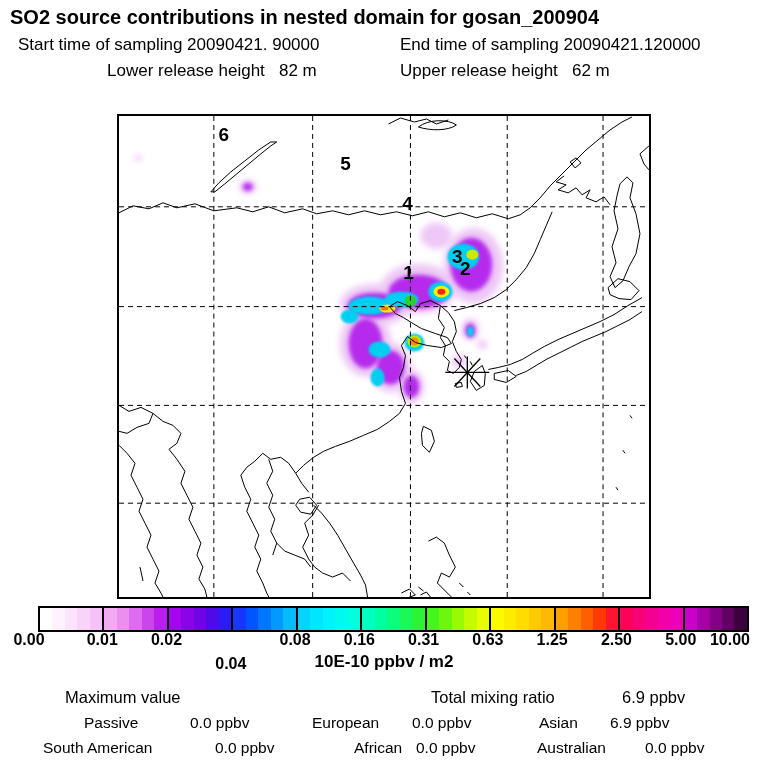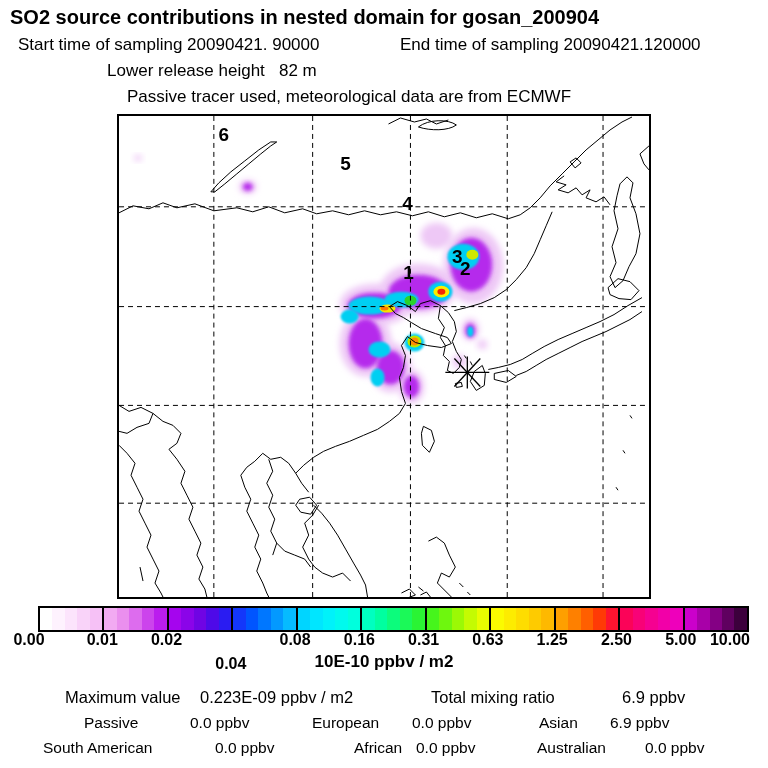--- a/index.html
+++ b/index.html
@@ -26,21 +26,21 @@
 </style>
 </head>
 <body>
 
 <div id="page">
 
   <div class="abs title" style="left:10px;top:6px;">SO2 source contributions in nested domain for gosan_200904</div>
   <div class="abs hline" style="left:18px;top:35px;">Start time of sampling 20090421. 90000</div>
   <div class="abs hline" style="left:400px;top:35px;">End time of sampling 20090421.120000</div>
   <div class="abs hline" style="left:107px;top:61px;">Lower release height   82 m</div>
-  <div class="abs hline" style="left:127px;top:87px;">Passive tracer used, meteorological data are from ECMWF</div>
+  <div class="abs hline" style="left:400px;top:61px;">Upper release height   62 m</div>
 
   <div id="map-frame">
     <svg width="530" height="481" viewBox="0 0 531 482">
       <defs>
         <filter id="b3" x="-40%" y="-40%" width="180%" height="180%">
             <feGaussianBlur stdDeviation="3.2"></feGaussianBlur>
           </filter>
         <filter id="b2" x="-40%" y="-40%" width="180%" height="180%">
             <feGaussianBlur stdDeviation="2.2"></feGaussianBlur>
           </filter>
@@ -250,21 +250,20 @@
       <div class="cb-tick" style="left: 389.636px;">0.31</div>
       <div class="cb-tick" style="left: 453.909px;">0.63</div>
       <div class="cb-tick" style="left: 518.182px;">1.25</div>
       <div class="cb-tick" style="left: 582.455px;">2.50</div>
       <div class="cb-tick" style="left: 646.727px;">5.00</div>
       <div class="cb-tick" style="left: 696px;">10.00</div>
     </div>
   <div id="cb-units">10E-10 ppbv / m2</div>
 
   <div class="abs stat1" style="left:65px;top:688px;">Maximum value</div>
-  <div class="abs stat1" style="left:200px;top:688px;">0.223E-09 ppbv / m2</div>
   <div class="abs stat1" style="left:431px;top:688px;">Total mixing ratio</div>
   <div class="abs stat1" style="left:622px;top:688px;">6.9 ppbv</div>
 
   <div class="abs stat2" style="left:84px;top:714px;">Passive</div>
   <div class="abs stat2" style="left:190px;top:714px;">0.0 ppbv</div>
   <div class="abs stat2" style="left:312px;top:714px;">European</div>
   <div class="abs stat2" style="left:412px;top:714px;">0.0 ppbv</div>
   <div class="abs stat2" style="left:539px;top:714px;">Asian</div>
   <div class="abs stat2" style="left:610px;top:714px;">6.9 ppbv</div>
 

